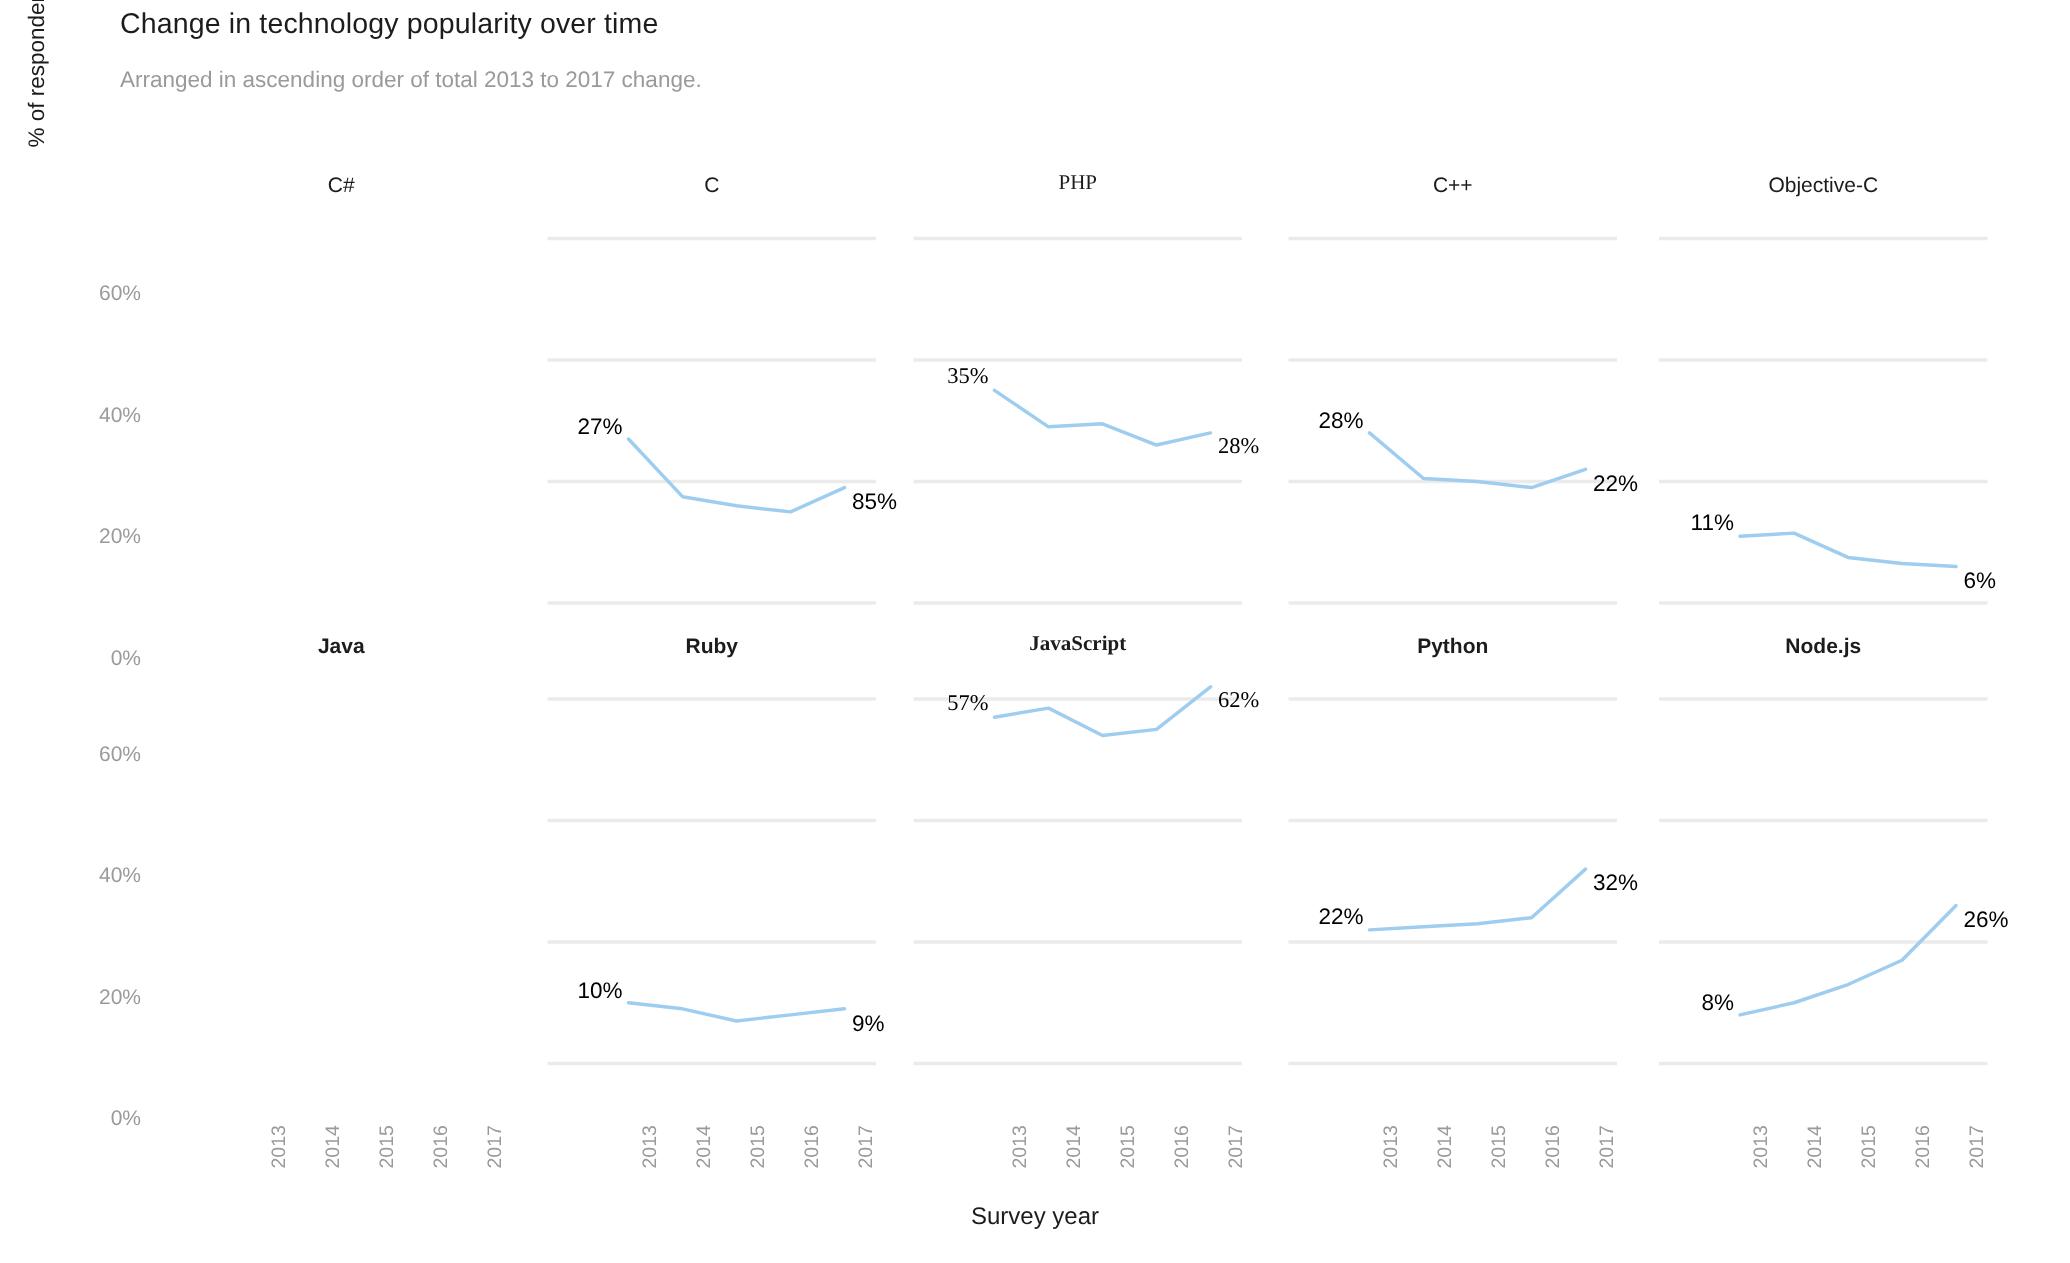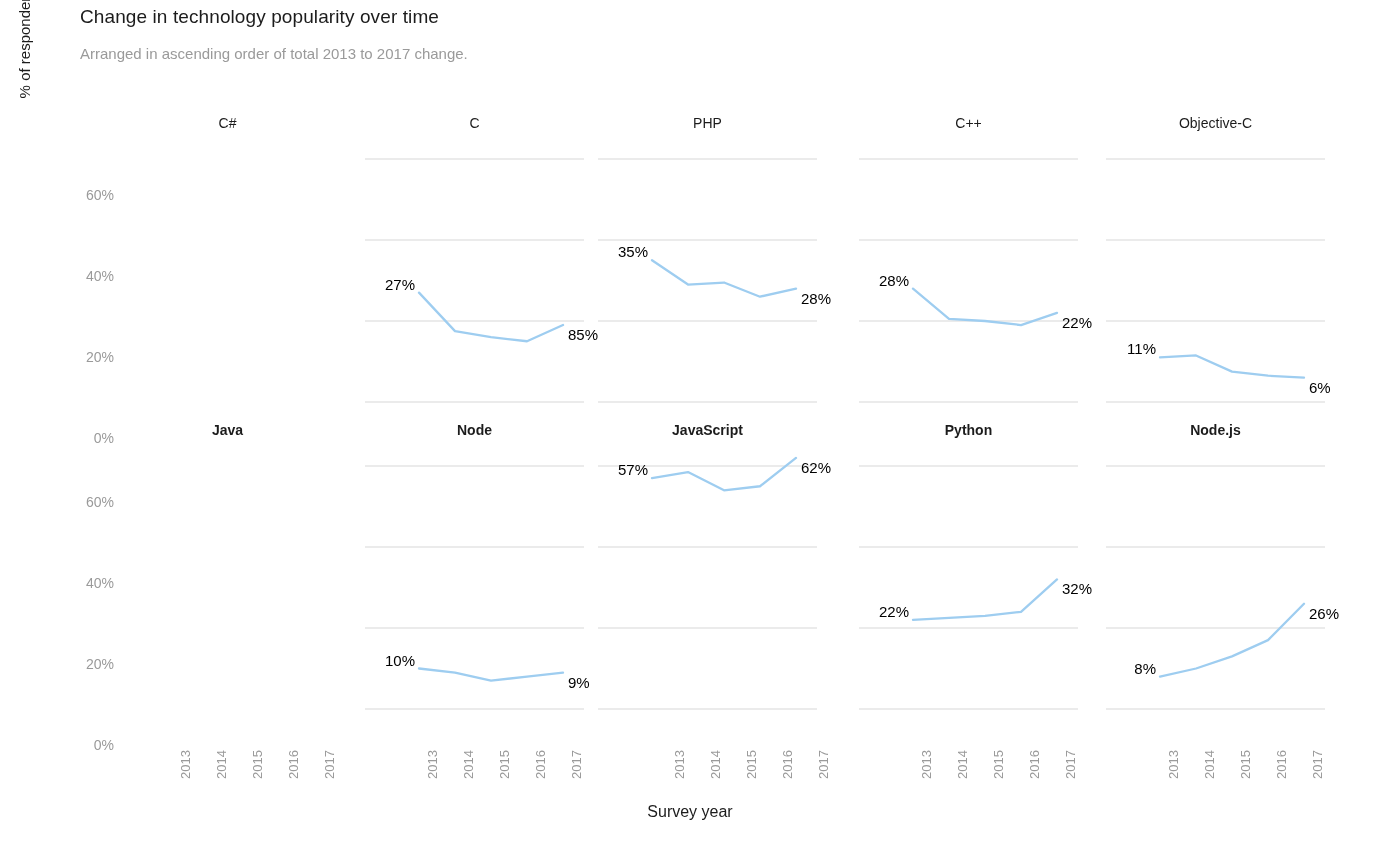--- a/index.html
+++ b/index.html
@@ -89,21 +89,21 @@
   .row-2 { top: 307px; }
 
   .panel {
     position: absolute;
     top: 0;
     width: 219px;
     height: 290px;
   }
   .panel-0 { left: 0px; }
   .panel-1 { left: 247px; }
-  .panel-2 { left: 480px; }
+  .panel-2 { left: 491px; font-family: Liberation Serif, serif; }
   .panel-3 { left: 741px; }
   .panel-4 { left: 988px; }
 
   .panel-title {
     position: absolute;
     left: 0;
     top: 0px;
     width: 219px;
     text-align: center;
     font-size: 14px;
@@ -132,21 +132,21 @@
     right: 0;
     width: 46px;
     text-align: right;
     font-size: 14px;
     color: #9a9a9a;
     line-height: 14px;
     transform: translateY(-7px);
   }
   .ytick-col {
     position: absolute;
-    left: 64px;
+    left: 44px;
     width: 50px;
   }
   .ytick-col.r1 { top: 115px; height: 290px; }
   .ytick-col.r2 { top: 422px; height: 290px; }
 
   
   .xticks {
     position: absolute;
     top: 723px;
     height: 70px;
@@ -269,21 +269,21 @@
             <div class="value-label left" style="right: 169px; top: 190.45px;">11%</div>
             <div class="value-label right" style="left: 203px; top: 228.7px;">6%</div>
           </div>
         </div>
       </div>
       <div class="panel-row row-2">
         <div class="panel panel-0">
           <div class="panel-title bold">Java</div>
         </div>
         <div class="panel panel-1">
-          <div class="panel-title bold">Node</div>
+          <div class="panel-title bold">Ruby</div>
           <div class="plot-area">
             <svg viewBox="0 0 219 252">
               <line x1="0" x2="219" y1="8" y2="8" stroke="#ebebeb" stroke-width="2.2"></line>
               <line x1="0" x2="219" y1="89" y2="89" stroke="#ebebeb" stroke-width="2.2"></line>
               <line x1="0" x2="219" y1="170" y2="170" stroke="#ebebeb" stroke-width="2.2"></line>
               <line x1="0" x2="219" y1="251" y2="251" stroke="#ebebeb" stroke-width="2.2"></line>
               <polyline points="54,210.5 90,214.55 126,222.64999999999998 162,218.6 198,214.55" fill="none" stroke="#9ecdf0" stroke-width="2.3" stroke-linejoin="round" stroke-linecap="round"></polyline>
             </svg>
             <div class="value-label left" style="right: 169px; top: 194.5px;">10%</div>
             <div class="value-label right" style="left: 203px; top: 216.55px;">9%</div>

